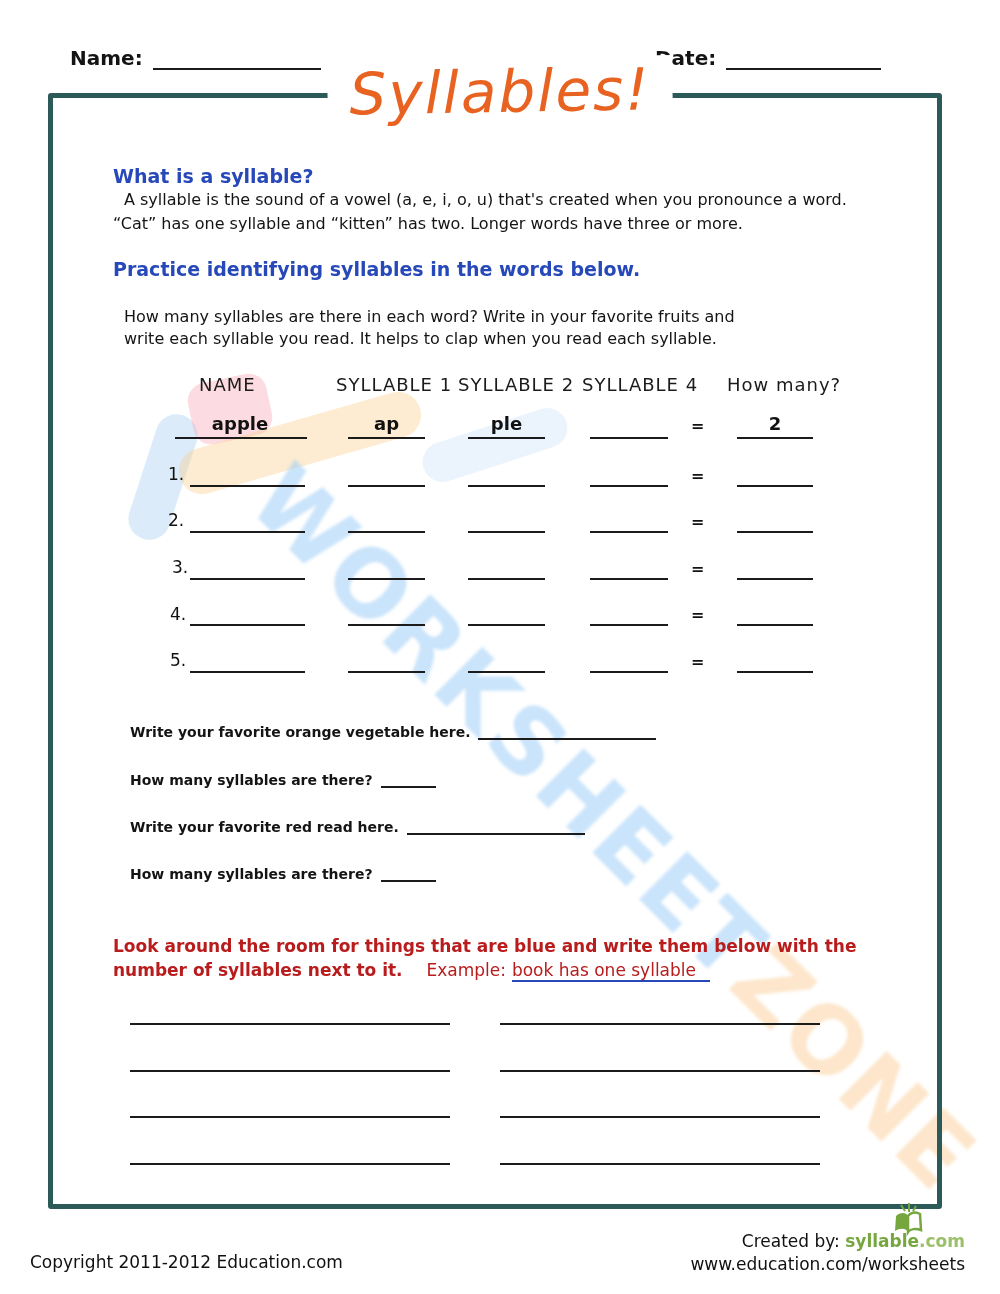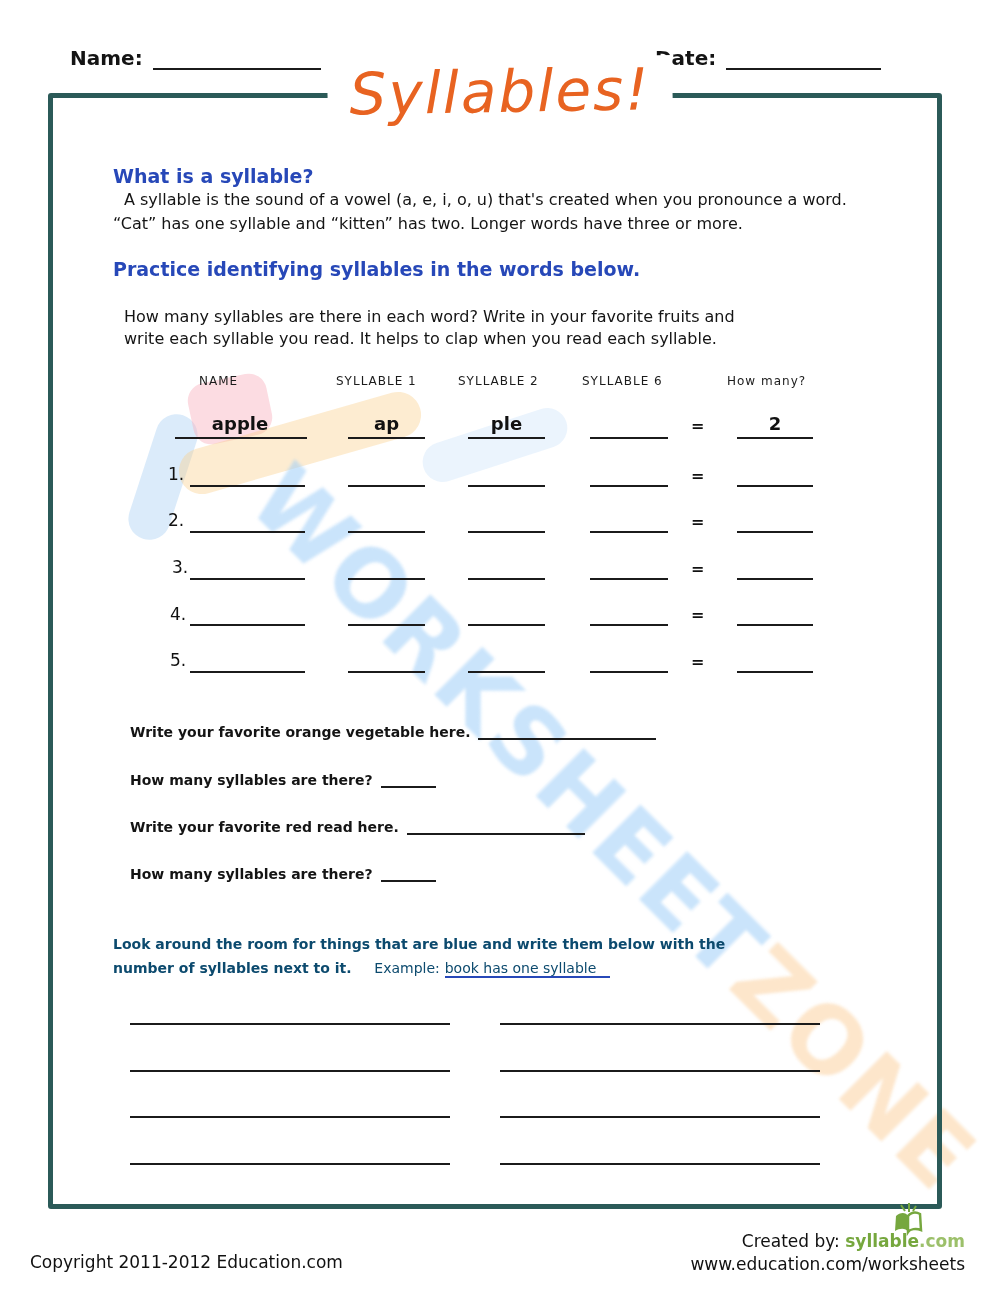--- a/index.html
+++ b/index.html
@@ -40,29 +40,29 @@
   .abs { position:absolute; z-index:1; }
   .ln  { position:absolute; z-index:1; border-bottom:2px solid #1b1b1b; height:0; }
   .c   { text-align:center; }
 
   .namedate { font-size:20px; font-weight:bold; }
   .nd-line { display:inline-block; border-bottom:2px solid #1b1b1b; height:20px; vertical-align:bottom; margin-left:10px; }
 
   .h-blue { font-size:19px; font-weight:bold; color:#2748b8; }
   .body-txt { font-size:16px; color:#141414; }
 
-  .th { position:absolute; z-index:1; font-size:12px; color:#1b1b1b; letter-spacing:1px;text-align:center; }
+  .th { position:absolute; z-index:1; font-size:18px; color:#1b1b1b; letter-spacing:1px;text-align:center; }
   .cell { position:absolute; z-index:1; font-size:18px; font-weight:bold; color:#111; }
   .rownum { position:absolute; z-index:1; font-size:17px; color:#111; }
   .eq { position:absolute; z-index:1; font-size:16px; font-weight:bold; color:#111; }
 
   .q { position:absolute; z-index:1; font-size:14px; font-weight:bold; white-space:nowrap; }
   .q .fill { display:inline-block; border-bottom:2px solid #1b1b1b; height:17px; vertical-align:bottom; margin-left:8px; }
 
-  .task { position:absolute; z-index:1; font-size:14px; font-weight:bold; color:#0c4a6e; white-space:nowrap; }
+  .task { position:absolute; z-index:1; font-size:17px; font-weight:bold; color:#b91c1c; white-space:nowrap; }
   .task .reg { font-weight:400; }
   .task .uex { font-weight:400; border-bottom:2px solid #2748b8; padding-right:14px; }
 
   .footer-txt { position:absolute; z-index:1; font-size:17px; color:#111; }
   .created { text-align:right; }
   .brand { color:#76a73e; font-weight:bold; }
   .brand-tld { color:#9cc06a; font-weight:bold; }
 </style>
 </head>
 <body>
@@ -90,21 +90,21 @@
   <div class="abs h-blue" style="left:113px; top:165px;">What is a syllable?</div>
   <div class="abs body-txt" style="left:124px; top:190px;">A syllable is the sound of a vowel (a, e, i, o, u) that's created when you pronounce a word.</div>
   <div class="abs body-txt" style="left:113px; top:214px;">“Cat” has one syllable and “kitten” has two. Longer words have three or more.</div>
   <div class="abs h-blue" style="left:113px; top:258px;">Practice identifying syllables in the words below.</div>
   <div class="abs body-txt" style="left:124px; top:307px;">How many syllables are there in each word? Write in your favorite fruits and</div>
   <div class="abs body-txt" style="left:124px; top:329px;">write each syllable you read. It helps to clap when you read each syllable.</div>
 
   <div class="th" style="left:199px; top:374px;">NAME</div>
   <div class="th" style="left:336px; top:374px;">SYLLABLE 1</div>
   <div class="th" style="left:458px; top:374px;">SYLLABLE 2</div>
-  <div class="th" style="left:582px; top:374px;">SYLLABLE 6</div>
+  <div class="th" style="left:582px; top:374px;">SYLLABLE 4</div>
   <div class="th" style="left:727px; top:374px;">How many?</div>
 
   <div class="cell c" style="left:175px; top:413px; width:130px;">apple</div>
   <div class="cell c" style="left:348px; top:413px; width:77px;">ap</div>
   <div class="cell c" style="left:468px; top:413px; width:77px;">ple</div>
   <div class="eq" style="left:691px; top:416px;">=</div>
   <div class="cell c" style="left:737px; top:413px; width:76px;">2</div>
   <div class="ln" style="left:175px; top:437px; width:132px;"></div>
   <div class="ln" style="left:348px; top:437px; width:77px;"></div>
   <div class="ln" style="left:468px; top:437px; width:77px;"></div>

